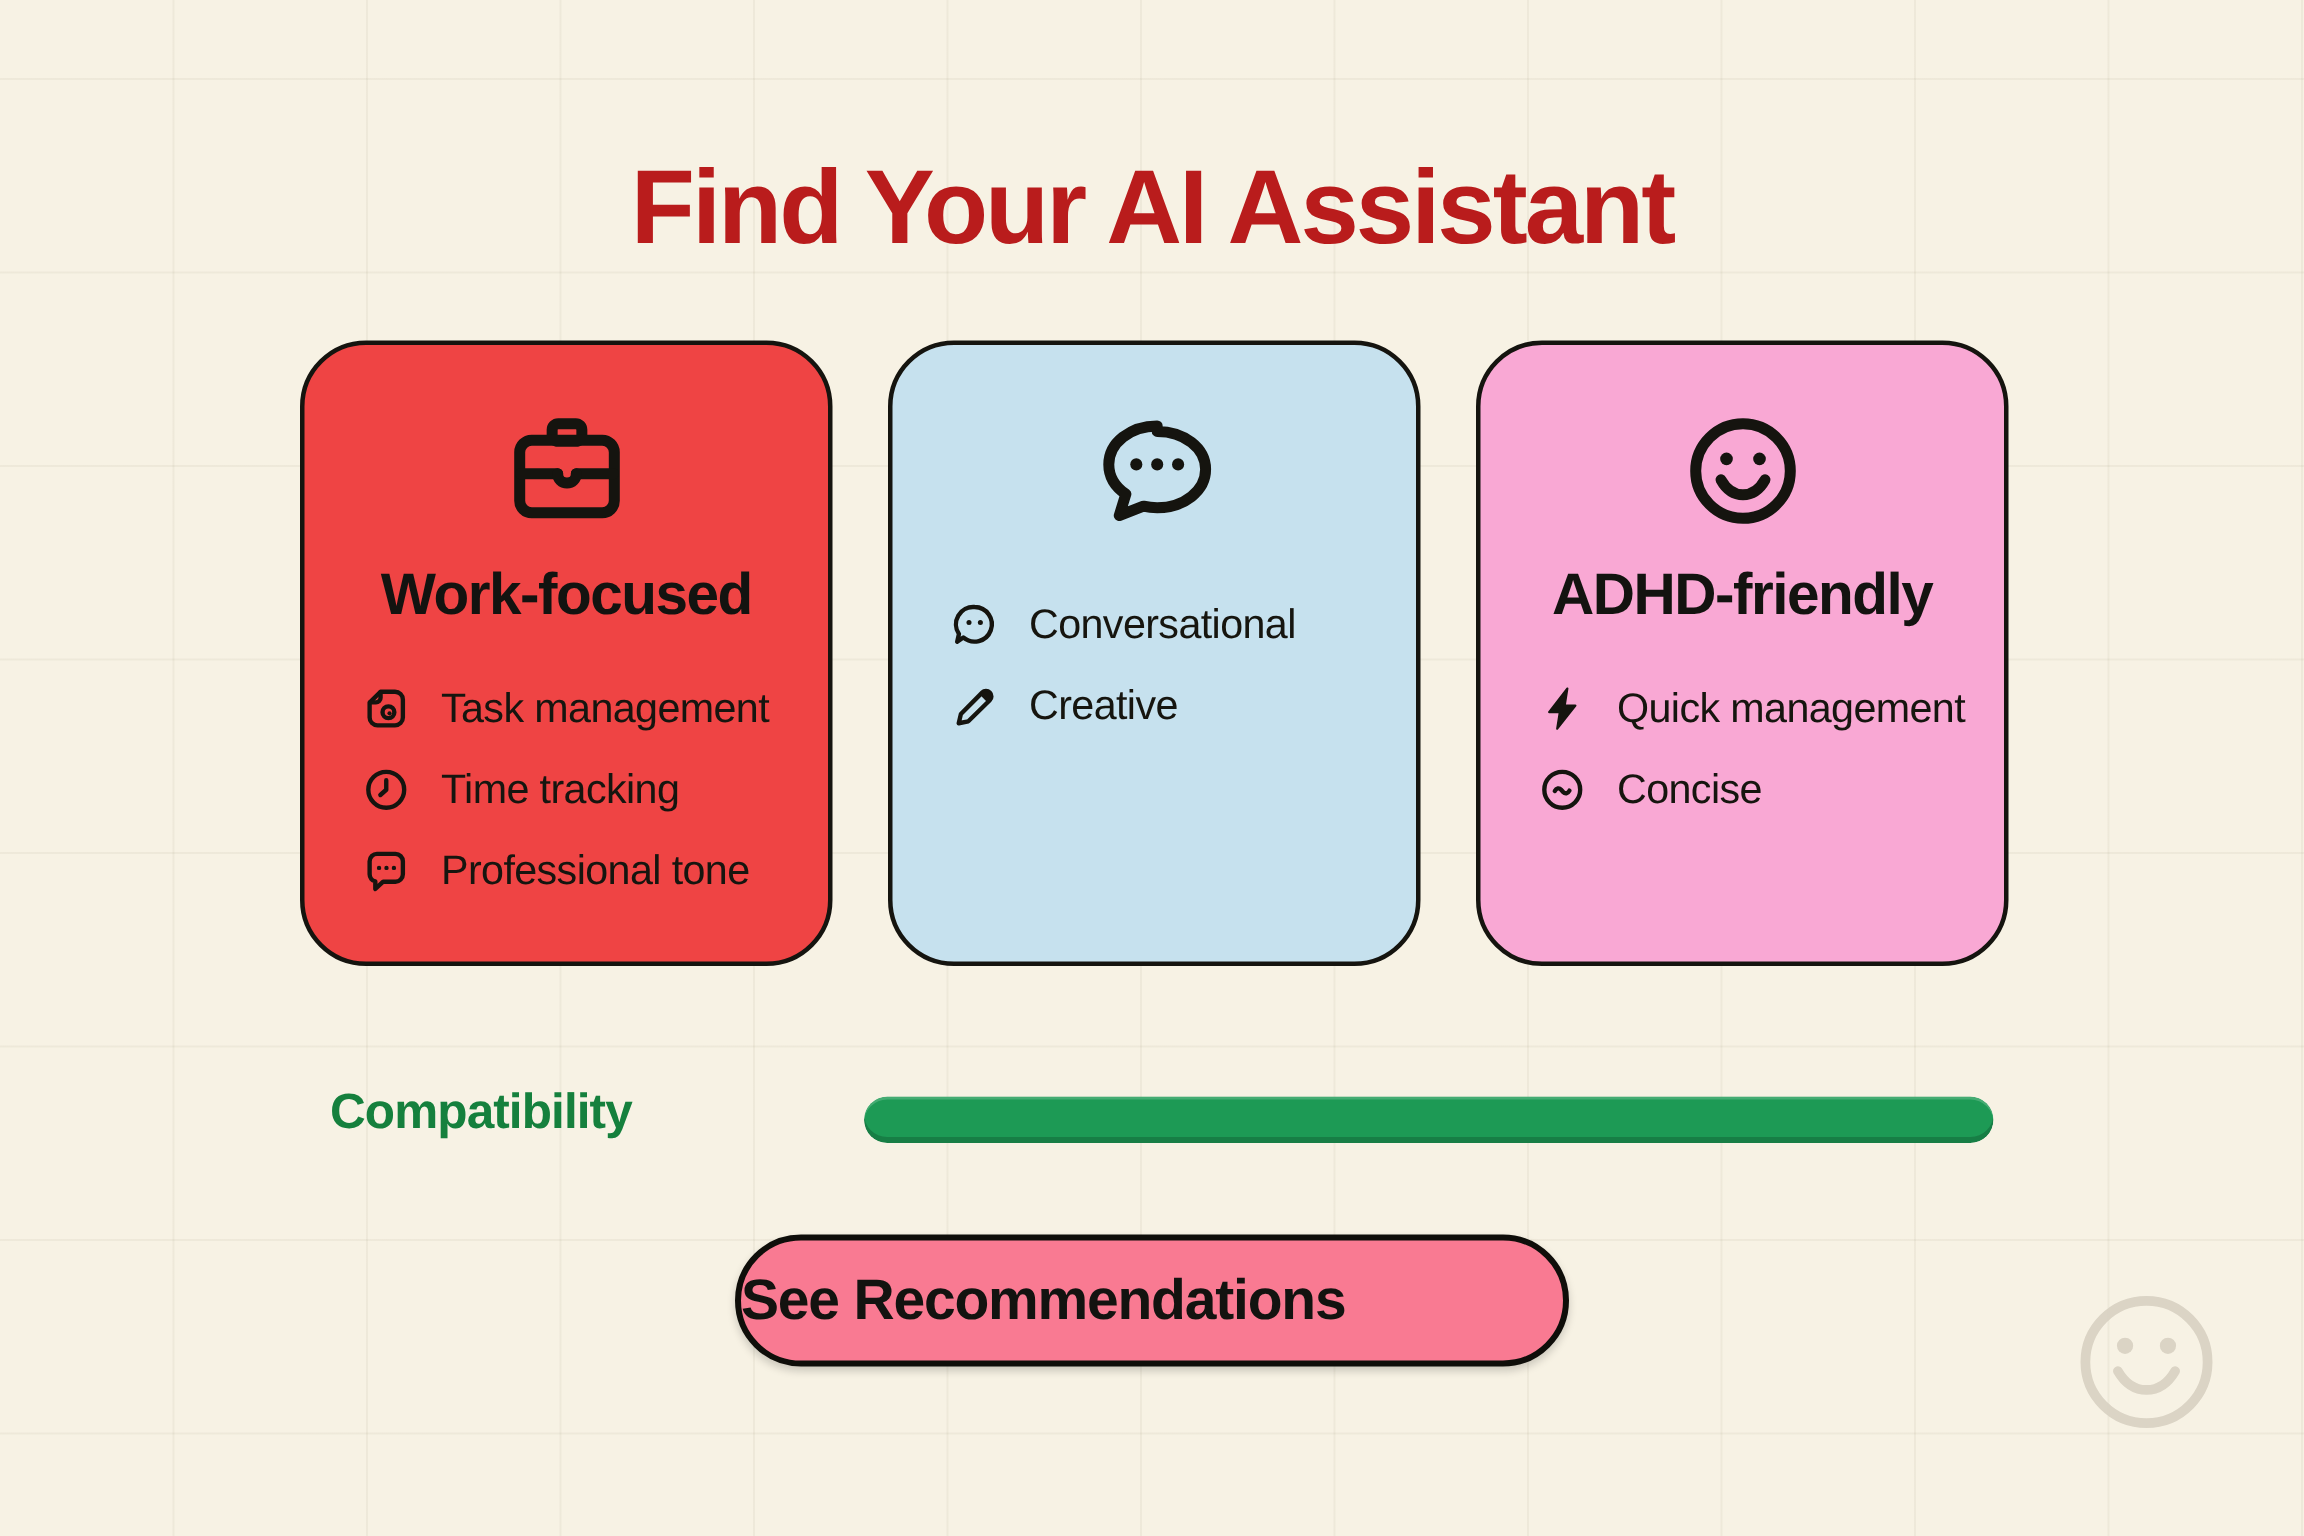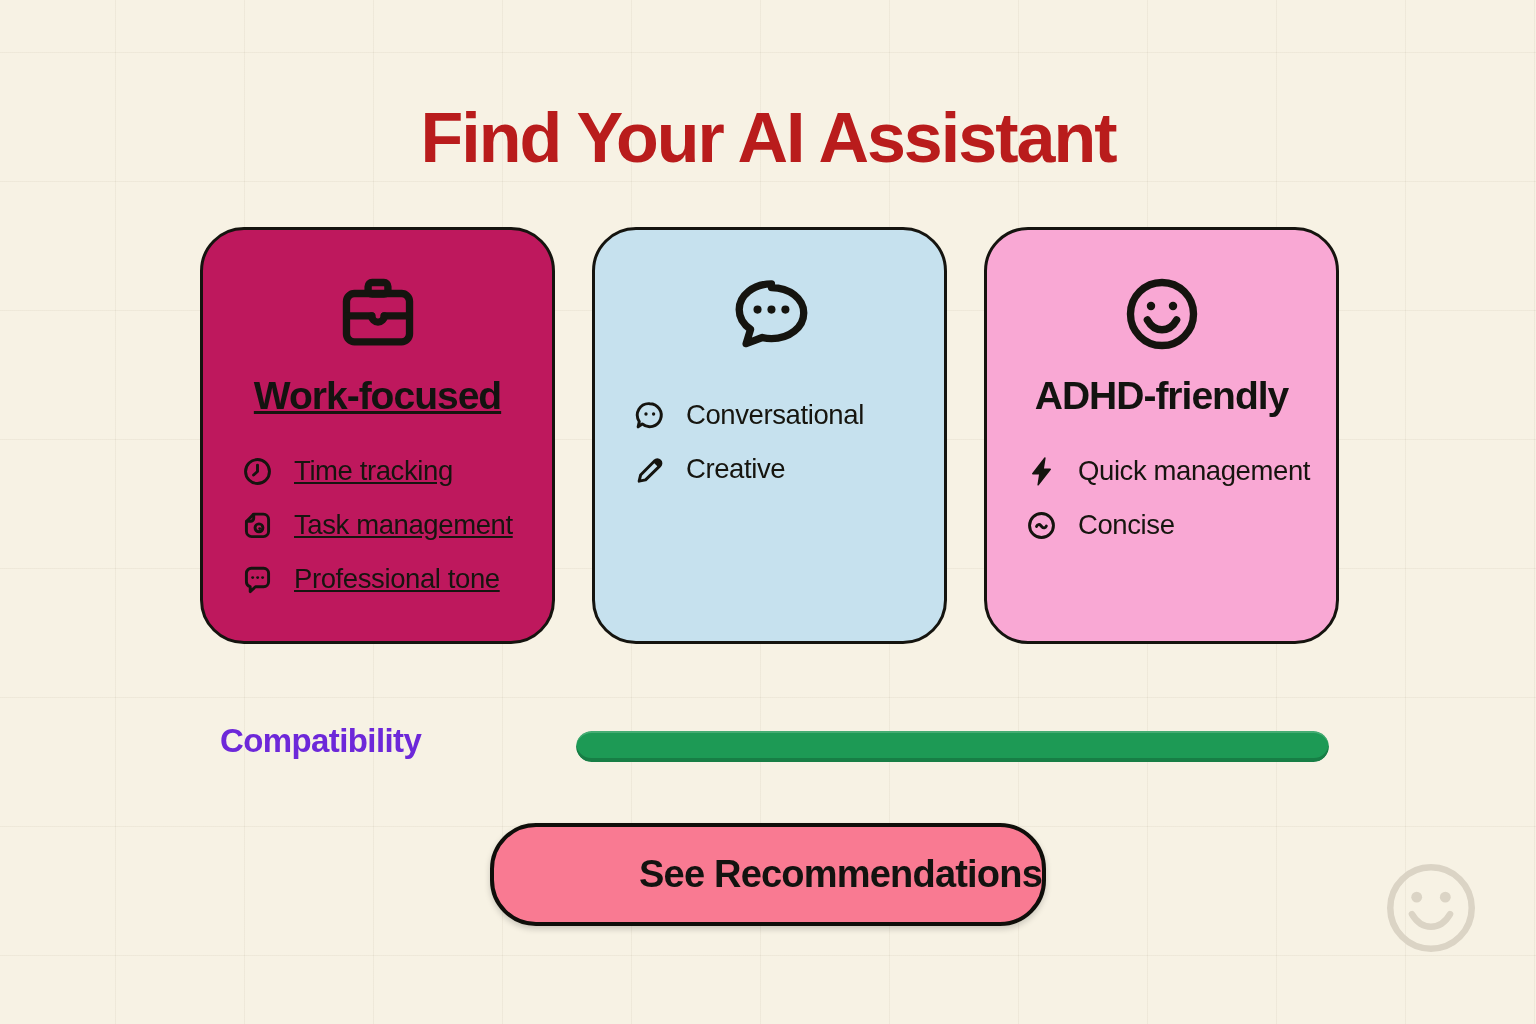--- a/index.html
+++ b/index.html
@@ -39,85 +39,85 @@
   }
 
   .features { margin-top:34px; padding-left:37px; text-align:left; }
   .feature-row { display:flex; align-items:center; gap:19px; height:38px; margin-bottom:16px; }
   .feature-icon { width:35px; height:35px; flex:0 0 35px; }
   .feature-icon svg { width:100%; height:100%; }
   .feature-label { font-size:27.5px; letter-spacing:-0.4px; color:#16150f; }
 
   .compat-label {
     position:absolute; left:220px; top:722px;
-    font-size:33px; font-weight:bold; letter-spacing:-0.6px; color:#6d28d9;
+    font-size:33px; font-weight:bold; letter-spacing:-0.6px; color:#15803d;
   }
   .compat-track {
     position:absolute; left:576px; top:731px;
     width:753px; height:31px; border-radius:16px;
     overflow:hidden;
   }
   .compat-fill {
     height:100%; border-radius:16px;
     box-shadow:inset 0 2px 0 rgba(255,255,255,0.18), inset 0 -4px 0 rgba(0,0,0,0.18);
   }
 
   .cta-button {
     position:absolute; left:490px; top:823px;
-    width:556px; height:103px;
+    width:556px; height:88px;
     border:4.5px solid #0f0e0a; border-radius:46px;
-    display:flex; align-items:center; justify-content:flex-end;
+    display:flex; align-items:center; justify-content:flex-start;
     cursor:pointer;
     box-shadow:0 3px 6px rgba(0,0,0,0.18);
   }
   .cta-label { font-size:38px; font-weight:bold; letter-spacing:-0.8px; color:#131310; }
 
   .watermark { position:absolute; left:1379px; top:856px; width:104px; height:104px; opacity:0.9; }
   .watermark svg { width:100%; height:100%; }
 
   .ic { stroke:#15140f; fill:none; stroke-width:2; stroke-linecap:round; stroke-linejoin:round; }
   .ic-fill { fill:#15140f; stroke:none; }
 </style>
 </head>
 <body>
 
 <div class="page-title">Find Your AI Assistant</div>
 
 <div class="cards">
 
-  <div class="card" style="background-color: #be185d; text-decoration: underline;">
+  <div class="card" style="background-color: #ef4444;">
     <span class="card-icon">
       <svg viewBox="0 0 24 24">
         <rect class="ic" x="9.3" y="3.4" width="5.4" height="3.2" rx="1.1" stroke-width="1.7"></rect>
         <rect class="ic" x="3.4" y="6.4" width="17.2" height="13.2" rx="2.2" stroke-width="1.8"></rect>
         <path class="ic" d="M3.6 12.5 H10.3 M13.7 12.5 H20.4" stroke-width="1.8"></path>
         <path class="ic" d="M10.3 12.5 a1.7 1.7 0 0 0 3.4 0" stroke-width="1.6"></path>
       </svg>
     </span>
     <div class="card-title">Work-focused</div>
     <div class="features">
       <div class="feature-row">
         <span class="feature-icon">
           <svg viewBox="0 0 24 24">
-            <circle class="ic" stroke-width="2.3" cx="12" cy="12" r="8.2"></circle>
-            <path class="ic" stroke-width="2.1" d="M12 7.6 V12 l-2.7 2.4"></path>
-          </svg>
-        </span>
-        <span class="feature-label">Time tracking</span>
-      </div>
-      <div class="feature-row">
-        <span class="feature-icon">
-          <svg viewBox="0 0 24 24">
             <path class="ic" stroke-width="2.3" d="M9.4 4.2 H16 a3.6 3.6 0 0 1 3.6 3.6 V16 a3.6 3.6 0 0 1 -3.6 3.6 H8 A3.6 3.6 0 0 1 4.4 16 V9.2 Z"></path>
             <path class="ic" stroke-width="2" d="M9.4 4.4 V7 a2.1 2.1 0 0 1 -2.1 2.1 H4.6"></path>
             <circle class="ic" stroke-width="2" cx="13" cy="13.6" r="2.7"></circle>
             <circle class="ic-fill" cx="13.5" cy="14.1" r="0.95"></circle>
           </svg>
         </span>
         <span class="feature-label">Task management</span>
+      </div>
+      <div class="feature-row">
+        <span class="feature-icon">
+          <svg viewBox="0 0 24 24">
+            <circle class="ic" stroke-width="2.3" cx="12" cy="12" r="8.2"></circle>
+            <path class="ic" stroke-width="2.1" d="M12 7.6 V12 l-2.7 2.4"></path>
+          </svg>
+        </span>
+        <span class="feature-label">Time tracking</span>
       </div>
       <div class="feature-row">
         <span class="feature-icon">
           <svg viewBox="0 0 24 24">
             <path class="ic" stroke-width="2.3" d="M8 4.3 h8.2 a3.4 3.4 0 0 1 3.4 3.4 v5.9 a3.4 3.4 0 0 1 -3.4 3.4 H10.6 L7 20.3 v-3.4 A3.4 3.4 0 0 1 4.4 13.6 V7.7 A3.4 3.4 0 0 1 8 4.3 Z"></path>
             <circle class="ic-fill" cx="8.7" cy="10.7" r="1"></circle>
             <circle class="ic-fill" cx="12.1" cy="10.7" r="1"></circle>
             <circle class="ic-fill" cx="15.5" cy="10.7" r="1"></circle>
           </svg>
         </span>

